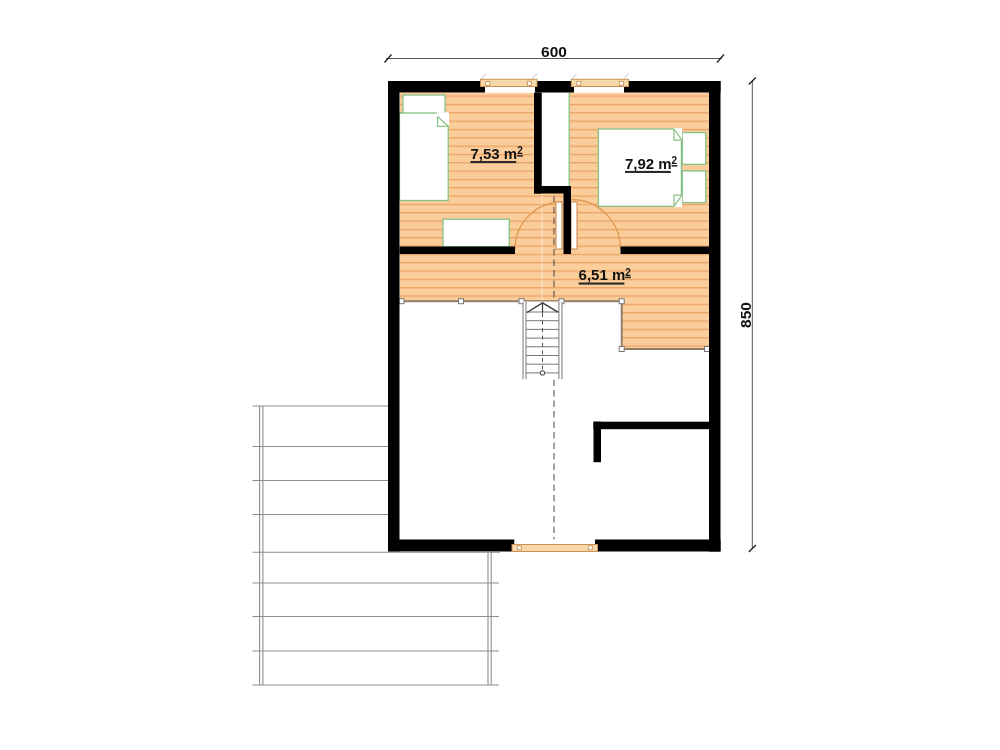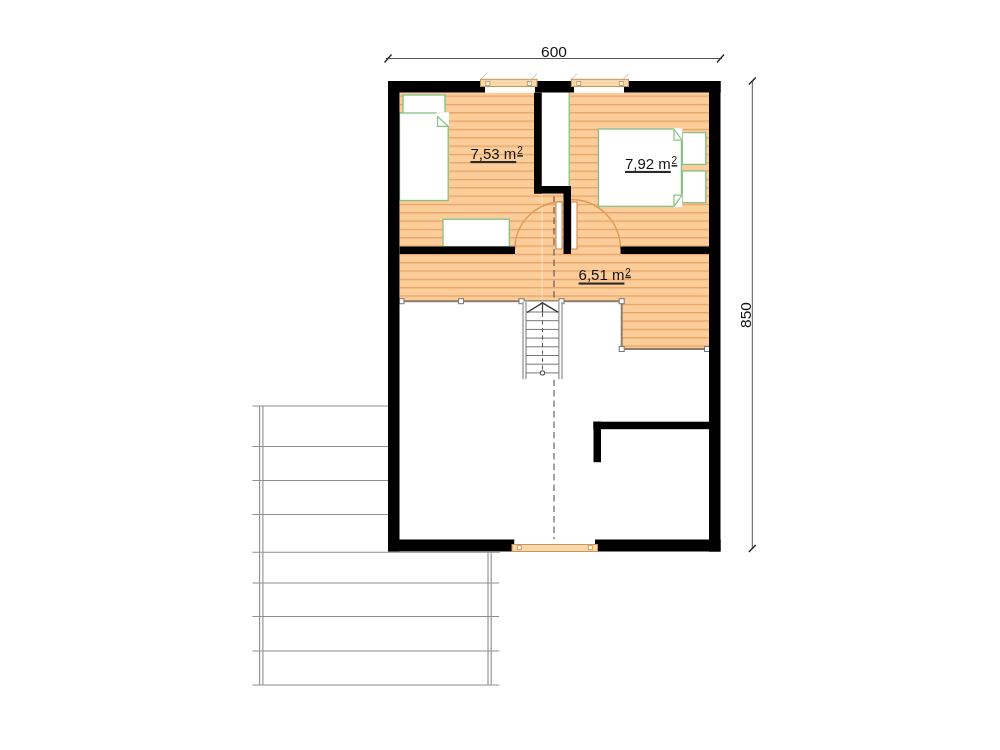--- a/index.html
+++ b/index.html
@@ -1,16 +1,16 @@
 <!DOCTYPE html>
 <html><head>
 <meta charset="utf-8">
 <style>
   html,body{margin:0;padding:0;background:#fff;}
-  #canvas{position:relative;width:968px;height:750px;background:#15803d;overflow:hidden;}
+  #canvas{position:relative;width:968px;height:750px;background:#15803d;overflow:hidden;font-weight:bold;}
   svg text{font-family:"Liberation Sans", sans-serif;}
 </style>
 </head>
 <body>
 <div id="canvas">
 <svg width="1000" height="750" viewBox="0 0 1000 750" xmlns="http://www.w3.org/2000/svg">
 <defs>
   <pattern id="wood" patternUnits="userSpaceOnUse" x="0" y="3.9" width="20" height="8.33">
     <rect x="0" y="0" width="20" height="8.33" fill="#fbcd9b"></rect>
     <rect x="0" y="0" width="20" height="1.25" fill="#e9a160"></rect>

